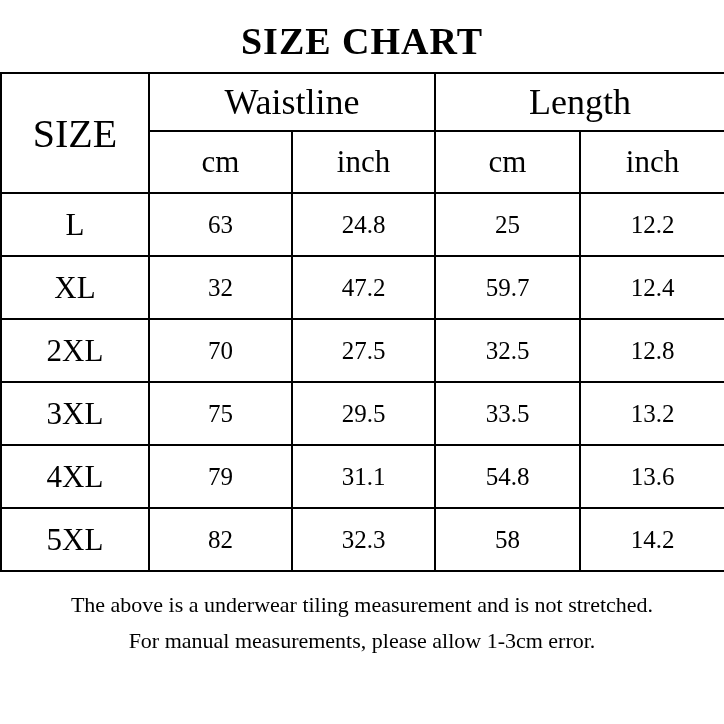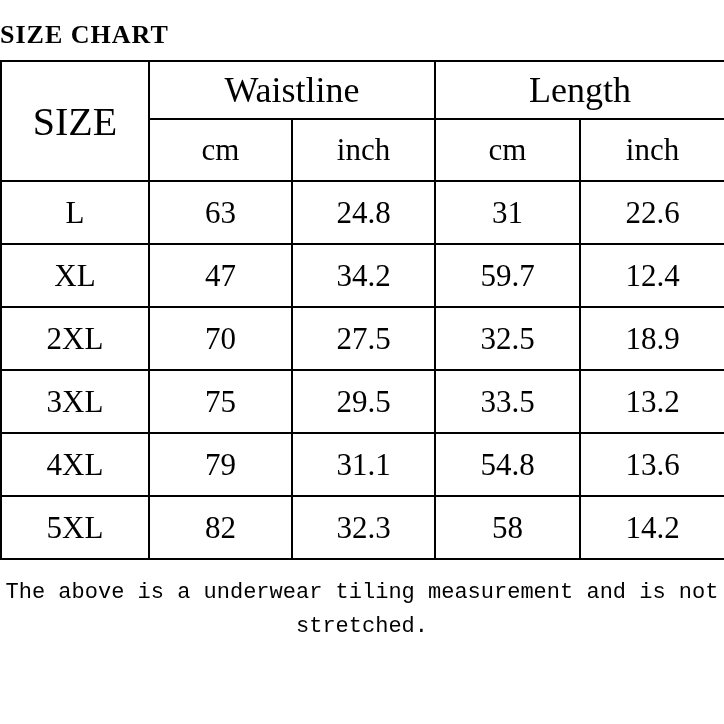--- a/index.html
+++ b/index.html
@@ -16,22 +16,22 @@
   }
   .page {
     width: 724px;
     height: 724px;
     position: relative;
     display: flex;
     flex-direction: column;
     box-sizing: border-box;
   }
   .title {
-    text-align: left;
-    font-size: 26px;
+    text-align: center;
+    font-size: 38px;
     font-weight: bold;
     letter-spacing: 1px;
     padding-top: 22px;
     padding-bottom: 12px;
     line-height: 1;
   }
   table.size-chart {
     border-collapse: collapse;
     width: 724px;
     table-layout: fixed;
@@ -61,38 +61,37 @@
     font-size: 40px;
     height: 116px;
     vertical-align: middle;
   }
   .unit-header {
     font-size: 31px;
     height: 60px;
     line-height: 60px;
   }
   .data-cell {
-    font-size: 31px;
+    font-size: 25px;
     height: 61px;
     line-height: 61px;
   }
   .row-label {
     font-size: 31px;
   }
   .footnotes {
     width: 724px;
     box-sizing: border-box;
     padding-top: 16px;
   }
   .footnote {
     text-align: center;
     font-size: 22px;
     line-height: 1.55;
     padding: 0 4px;
-    font-family: Liberation Mono, monospace;
   }
   .footnote.first {
     padding-bottom: 2px;
   }
   .spacer {
     flex: 1 1 auto;
   }
 </style>
 </head>
 <body>
@@ -120,36 +119,36 @@
         <th class="unit-header">inch</th>
         <th class="unit-header">cm</th>
         <th class="unit-header">inch</th>
       </tr>
     </thead>
     <tbody>
       <tr>
         <td class="data-cell row-label">L</td>
         <td class="data-cell">63</td>
         <td class="data-cell">24.8</td>
-        <td class="data-cell">31</td>
-        <td class="data-cell">22.6</td>
+        <td class="data-cell">25</td>
+        <td class="data-cell">12.2</td>
       </tr>
       <tr>
         <td class="data-cell row-label">XL</td>
-        <td class="data-cell">47</td>
-        <td class="data-cell">34.2</td>
+        <td class="data-cell">32</td>
+        <td class="data-cell">47.2</td>
         <td class="data-cell">59.7</td>
         <td class="data-cell">12.4</td>
       </tr>
       <tr>
         <td class="data-cell row-label">2XL</td>
         <td class="data-cell">70</td>
         <td class="data-cell">27.5</td>
         <td class="data-cell">32.5</td>
-        <td class="data-cell">18.9</td>
+        <td class="data-cell">12.8</td>
       </tr>
       <tr>
         <td class="data-cell row-label">3XL</td>
         <td class="data-cell">75</td>
         <td class="data-cell">29.5</td>
         <td class="data-cell">33.5</td>
         <td class="data-cell">13.2</td>
       </tr>
       <tr>
         <td class="data-cell row-label">4XL</td>
@@ -163,16 +162,17 @@
         <td class="data-cell">82</td>
         <td class="data-cell">32.3</td>
         <td class="data-cell">58</td>
         <td class="data-cell">14.2</td>
       </tr>
     </tbody>
   </table>
 
   <div class="footnotes">
     <div class="footnote first">The above is a underwear tiling measurement and is not stretched.</div>
+    <div class="footnote">For manual measurements, please allow 1-3cm error.</div>
   </div>
 
   <div class="spacer"></div>
 </div>
 
 </body></html>

